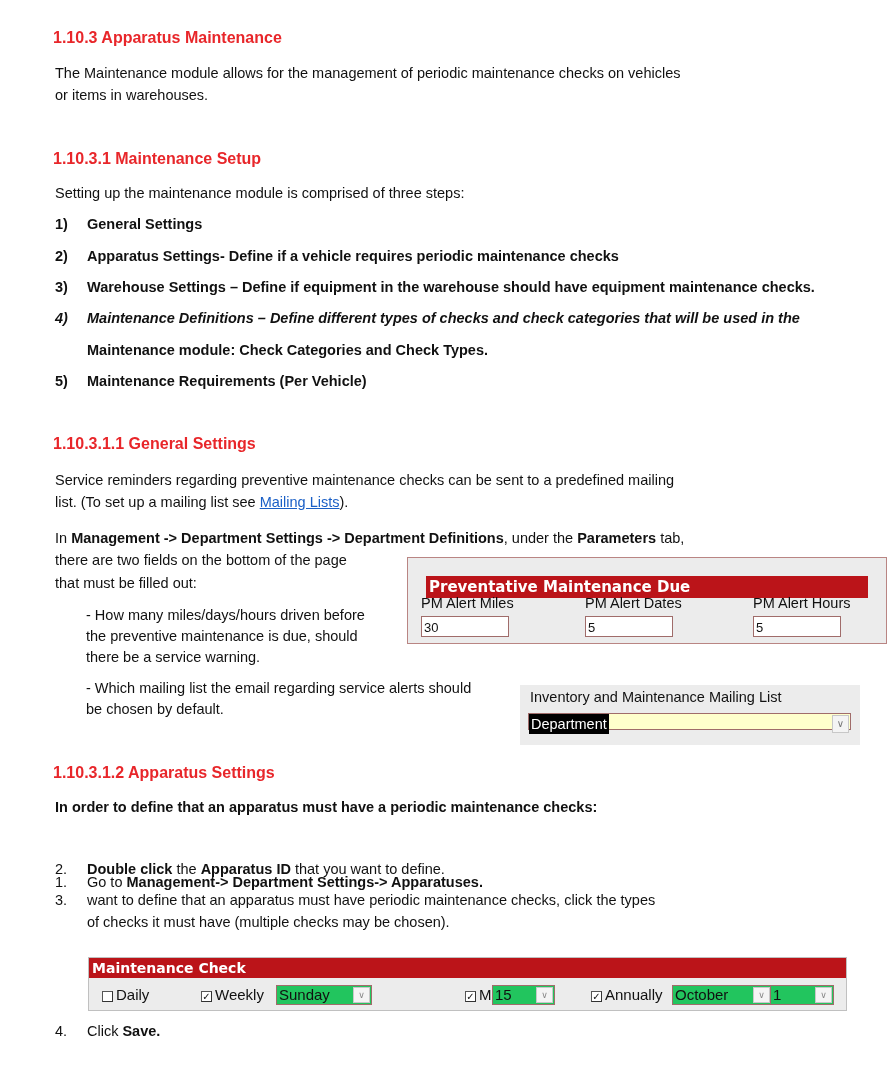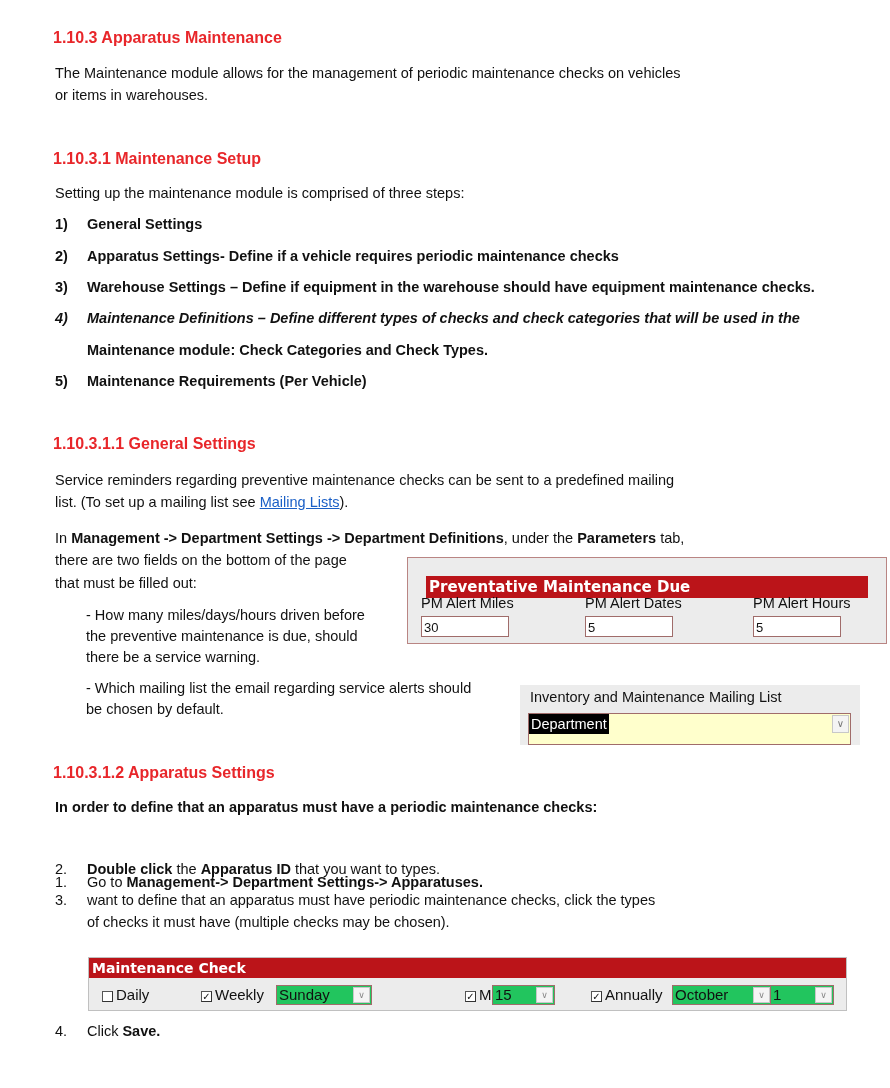--- a/index.html
+++ b/index.html
@@ -13,21 +13,21 @@
   .num { display: inline-block; width: 32px; }
   a.link { color: #1a5fc6; text-decoration: underline; }
   
   .pmbox { left: 407px; top: 557px; width: 478px; height: 85px; background: #ececec; border: 1px solid #b98583; }
   .redbar { background: #bb1419; color: #fff; font-weight: bold; font-family: "DejaVu Sans", sans-serif; }
   .pmbox .redbar { height: 22px; margin: 18px; font-size: 15px; line-height: 22px; padding-left: 3px; }
   .fieldlbl { font-size: 14.5px; }
   .tb { border: 1px solid #a06c6a; background: #fff; height: 21px; font-size: 13px; line-height: 21px; padding-left: 2px; box-sizing: border-box; }
   
   .mlbox { left: 520px; top: 685px; width: 340px; height: 60px; background: #ececec; }
-  .ddbox { position: absolute; left: 8px; top: 28px; width: 323px; height: 32px; border: 1px solid #a06c6a; background: #ffffcc; box-sizing: border-box; }
+  .ddbox { position: absolute; left: 8px; top: 28px; width: 323px; height: 17px; border: 1px solid #a06c6a; background: #ffffcc; box-sizing: border-box; }
   .ddsel { position: absolute; left: 0; top: 0; height: 20px; background: #000; color: #fff; font-size: 14.5px; line-height: 20px; padding: 0 2px; }
   .ddbtn { position: absolute; right: 1px; top: 1px; width: 17px; height: 18px; border: 1px solid #c8c8c8; background: #f4f4f4; box-sizing: border-box; color: #777; font-size: 10px; text-align: center; line-height: 16px; }
   
   .mcbox { left: 88px; top: 957px; width: 757px; height: 52px; background: #ececec; border: 1px solid #c0c0c0; }
   .mcbox .redbar { height: 20px; font-size: 14px; line-height: 20px; padding-left: 3px; }
   .chk { position: absolute; top: 28px; font-size: 15px; line-height: 18px; white-space: nowrap; }
   .cb { display: inline-block; width: 11px; height: 11px; border: 1px solid #333; border-top-color:#555; border-left-color:#555; background: #fff; font-size: 10px; line-height: 10px; text-align: center; vertical-align: 0px; margin-right: 3px; box-sizing: border-box; }
   .sel { position: absolute; top: 27px; height: 20px; border: 1px solid #a06c6a; background: #22c55e; box-sizing: border-box; font-size: 15px; line-height: 18px; padding-left: 2px; }
   .sel .arr { position: absolute; right: 1px; top: 1px; width: 17px; height: 16px; border: 1px solid #c8c8c8; background: #f4f4f4; box-sizing: border-box; color: #888; font-size: 9px; text-align: center; line-height: 14px; }
 </style>
@@ -78,21 +78,21 @@
   <div class="abs fieldlbl" style="left:10px;top:4px;">Inventory and Maintenance Mailing List</div>
   <div class="ddbox">
     <span class="ddsel">Department</span>
     <span class="ddbtn">∨</span>
   </div>
 </div>
 
 <div class="abs h h1" style="left:53px;top:764px;">1.10.3.1.2 Apparatus Settings</div>
 <div class="abs p b" style="left:55px;top:796px;">In order to define that an apparatus must have a periodic maintenance checks:</div>
 <div class="abs p" style="left:55px;top:827px;margin-top:44px;"><span class="num">1.</span><span>Go to </span><b>Management-&gt; Department Settings-&gt; Apparatuses.</b></div>
-<div class="abs p" style="left:55px;top:858px;"><span class="num">2.</span><b>Double click</b><span> the </span><b>Apparatus ID</b><span> that you want to types.</span></div>
+<div class="abs p" style="left:55px;top:858px;"><span class="num">2.</span><b>Double click</b><span> the </span><b>Apparatus ID</b><span> that you want to define.</span></div>
 <div class="abs p" style="left:55px;top:890px;line-height:21.5px;">
   <span class="num" style="vertical-align:top;">3.</span><span style="display:inline-block;">
     <div>want to define that an apparatus must have periodic maintenance checks, click the types</div>
     <div>of checks it must have (multiple checks may be chosen).</div>
   </span>
 </div>
 
 <div class="abs mcbox">
   <div class="redbar">Maintenance Check</div>
   <div class="chk" style="left:13px;"><span class="cb">&nbsp;</span><span>Daily</span></div>

